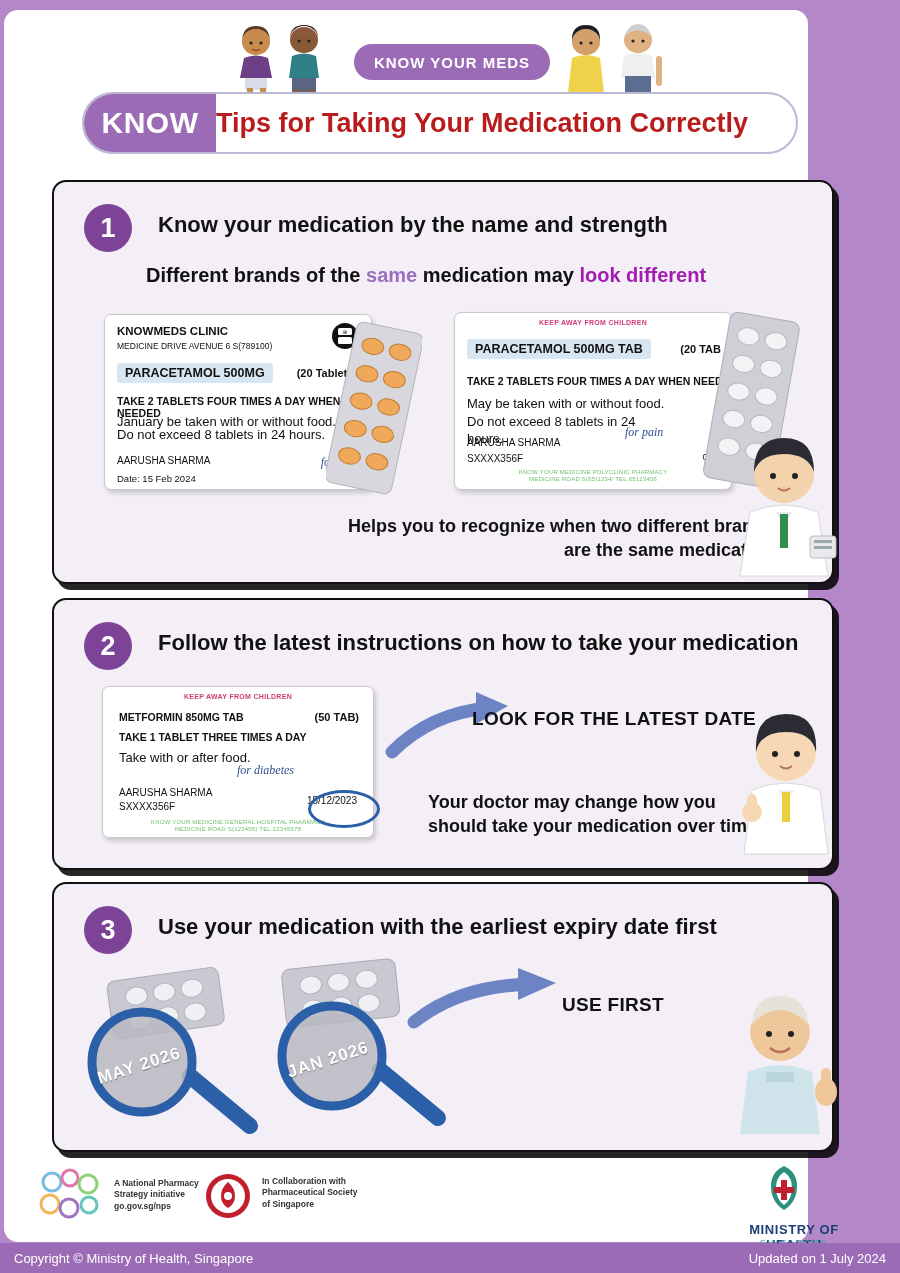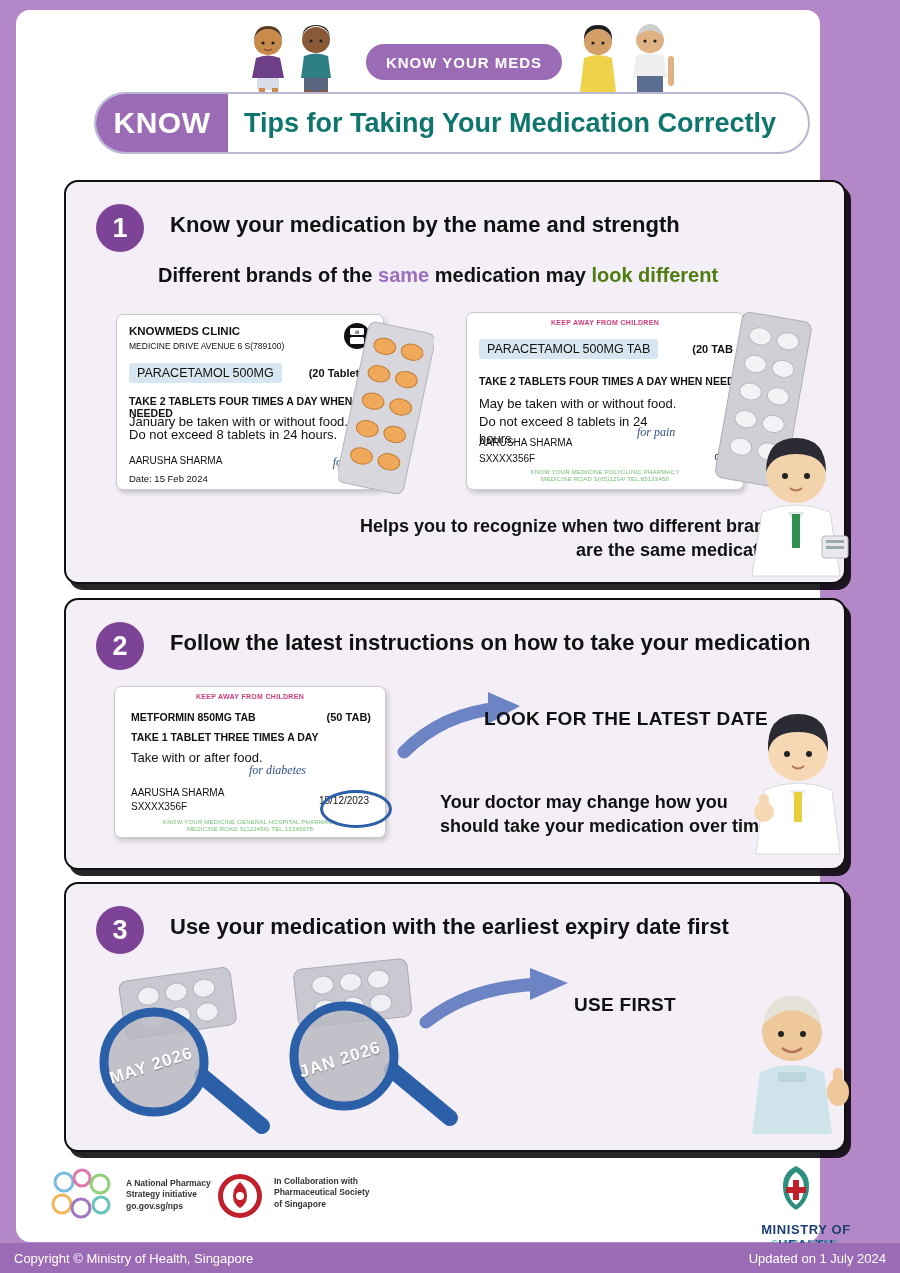--- a/index.html
+++ b/index.html
@@ -6,21 +6,21 @@
   html, body { margin: 0; padding: 0; }
   body {
     width: 900px; height: 1273px;
     background: #b488c8;
     font-family: "Liberation Sans", sans-serif;
     position: relative;
     overflow: hidden;
   }
   .page {
     position: absolute;
-    left: 16px; top: 10px;
+    left: 4px; top: 10px;
     width: 804px; height: 1232px;
     background: #ffffff;
     border-radius: 14px;
   }
   .footer-bar {
     position: absolute;
     left: 0; bottom: 0;
     width: 900px; height: 30px;
     background: #9c6bb5;
     color: #ffffff;
@@ -66,24 +66,24 @@
   .title-know {
     width: 132px; height: 100%;
     background: #9c6bb5;
     color: #fff;
     font-size: 30px; font-weight: bold;
     display: flex; align-items: center; justify-content: center;
     letter-spacing: 0.5px;
   }
   .title-text {
     flex: 1;
-    color: #0f766e;
+    color: #b91c1c;
     font-size: 27px;
     font-weight: bold;
-    padding-left: 16px;
+    padding-left: 0;
   }
 
   
   .card {
     position: absolute;
     background: #f4eff7;
     border: 2px solid #111111;
     border-radius: 14px;
     box-shadow: 5px 6px 0 rgba(0,0,0,0.85);
   }
@@ -111,37 +111,37 @@
     margin-left: 12px;
   }
   .sub-head {
     position: absolute;
     left: 92px; top: 82px;
     font-size: 20px;
     font-weight: bold;
     color: #111;
   }
   .sub-head .em1 { color: #9b6fc0; }
-  .sub-head .em2 { color: #4d7c0f; }
+  .sub-head .em2 { color: #a21caf; }
 
   
   .med-label {
     position: absolute;
     background: #ffffff;
     border: 1px solid #c9c9c9;
     border-radius: 7px;
     box-shadow: 2px 3px 5px rgba(0,0,0,0.18);
     overflow: hidden;
   }
   .lbl-clinic { font-size: 11.5px; font-weight: bold; color: #111; }
   .lbl-addr { font-size: 8.5px; color: #111; }
   .lbl-drug {
     display: inline-block;
     background: #d8e6f2;
-    font-size: 12.5px; font-weight: normal;
+    font-size: 12.5px; font-weight: bold;
     padding: 3px 8px;
     border-radius: 3px;
     color: #111;
   }
   .lbl-qty { font-size: 11px; font-weight: bold; color: #111; }
   .lbl-dose { font-size: 10.5px; font-weight: bold; color: #111; }
   .lbl-note { font-size: 13px; color: #111; line-height: 1.35; }
   .lbl-name { font-size: 10px; color: #111; }
   .lbl-date { font-size: 9.5px; color: #111; }
   .lbl-keep { font-size: 7px; color: #cf3d7a; font-weight: bold; text-align: center; letter-spacing: .3px; }

